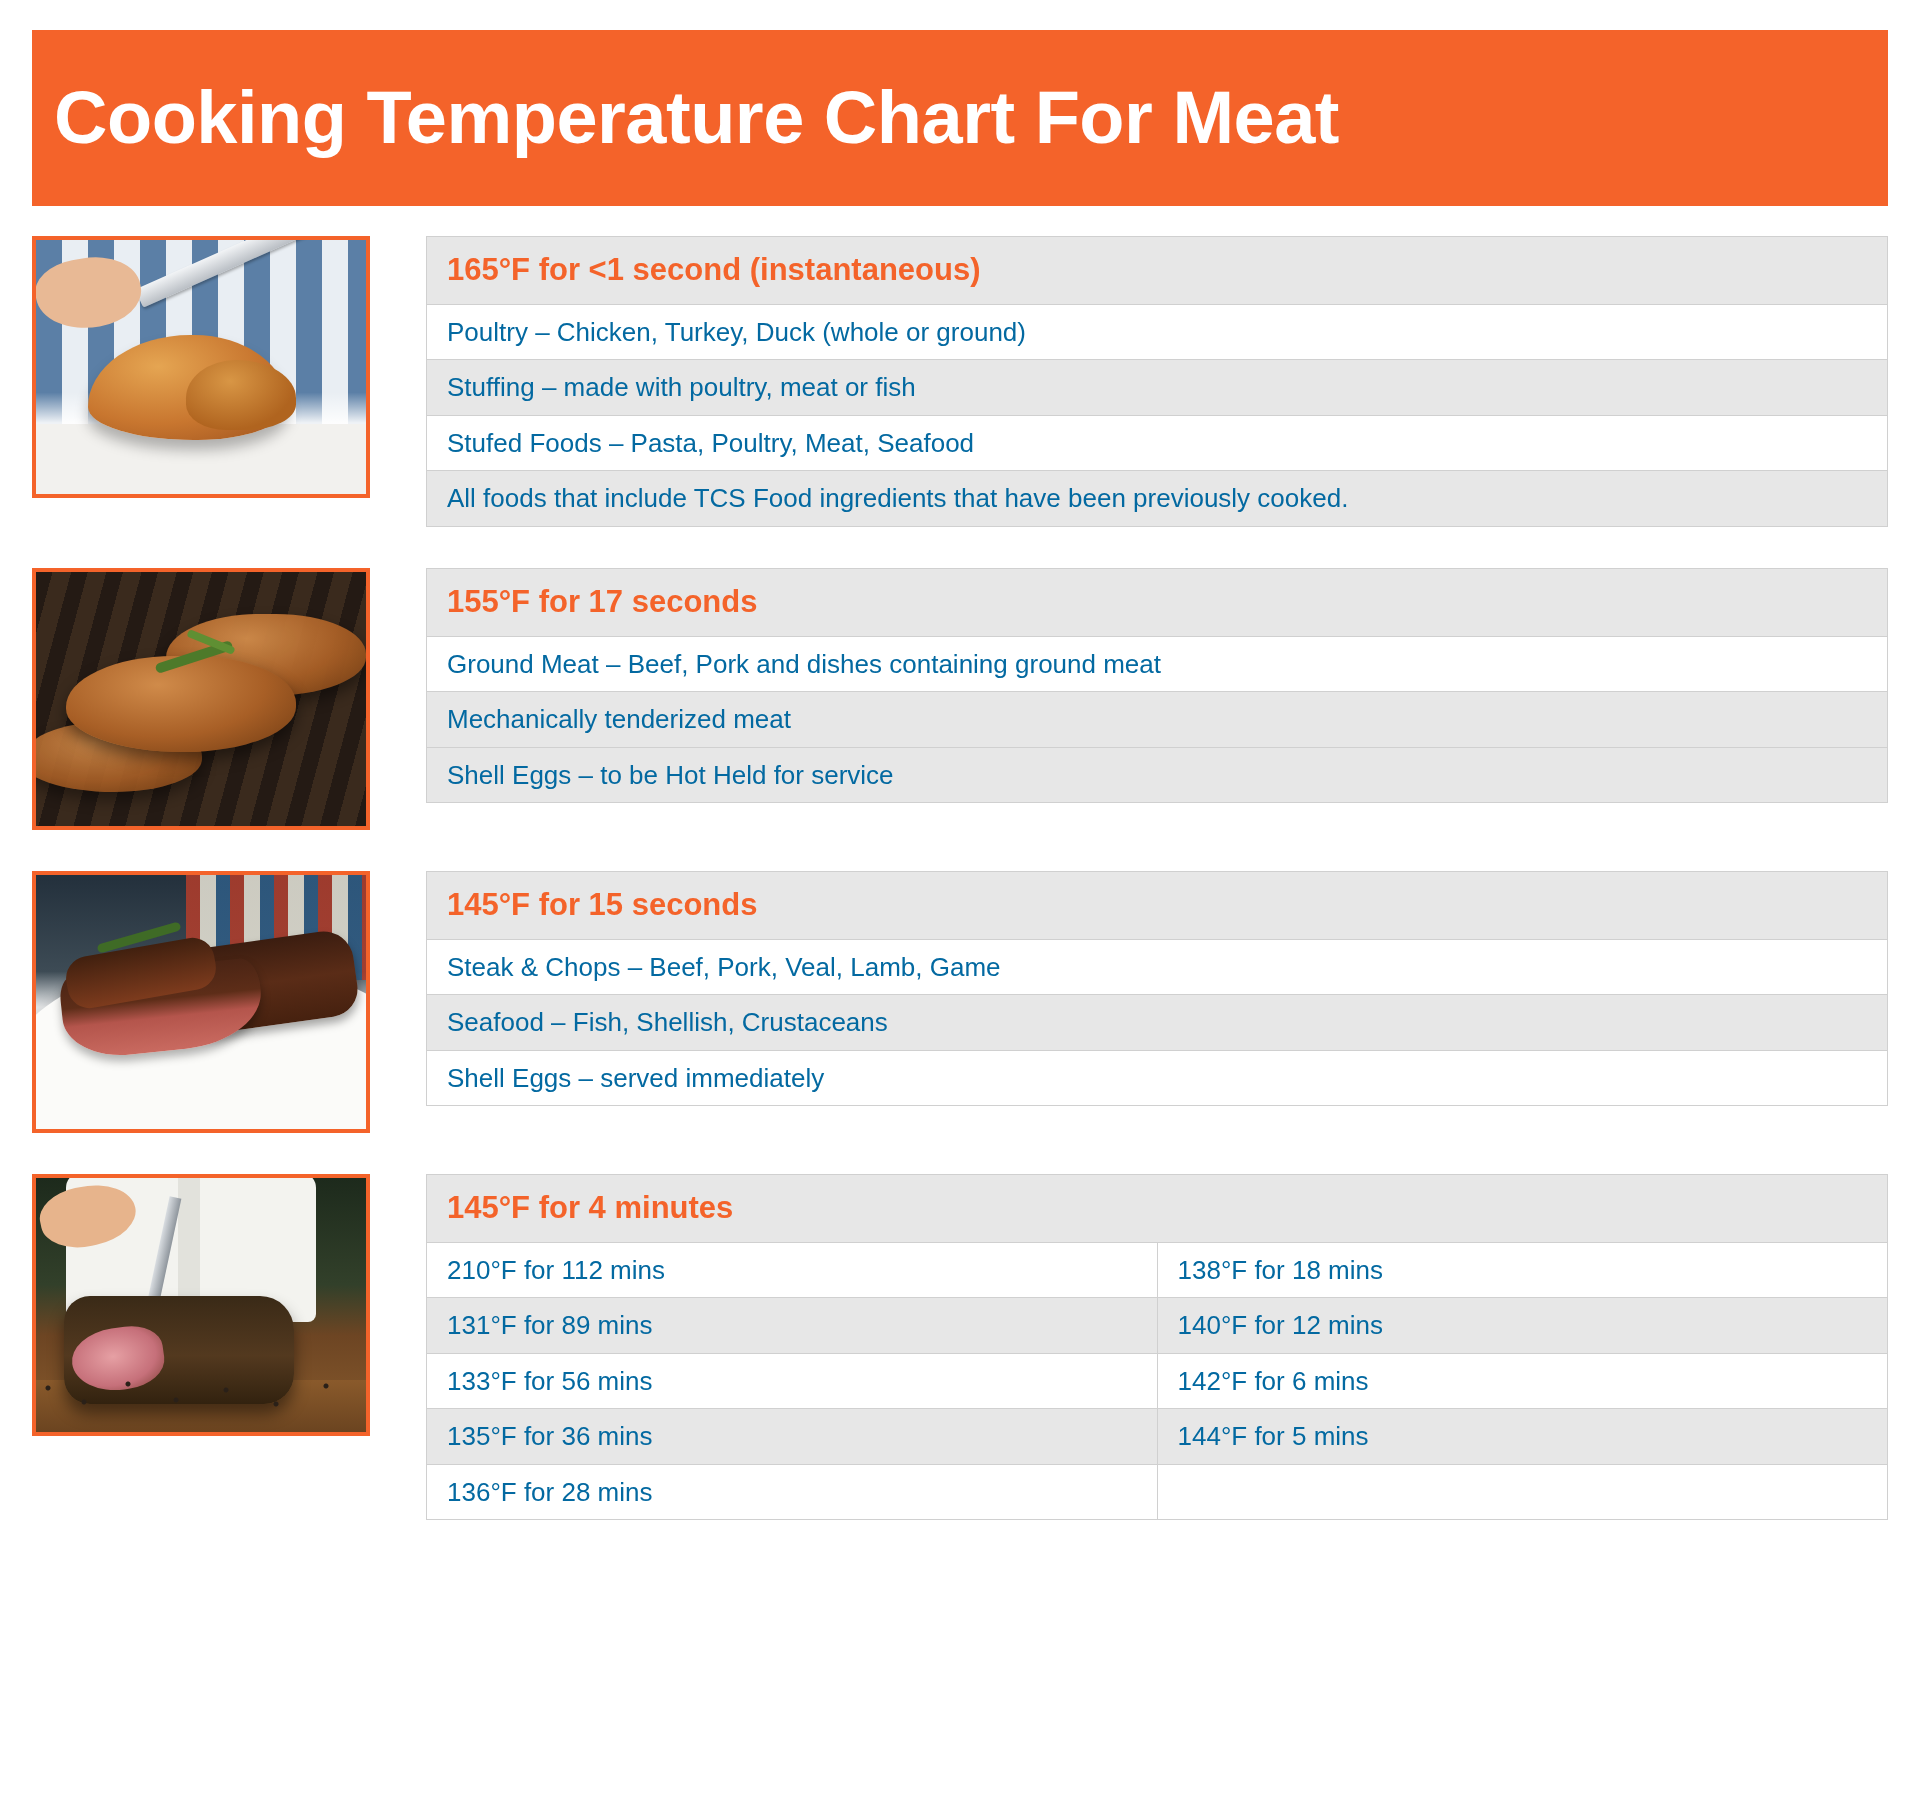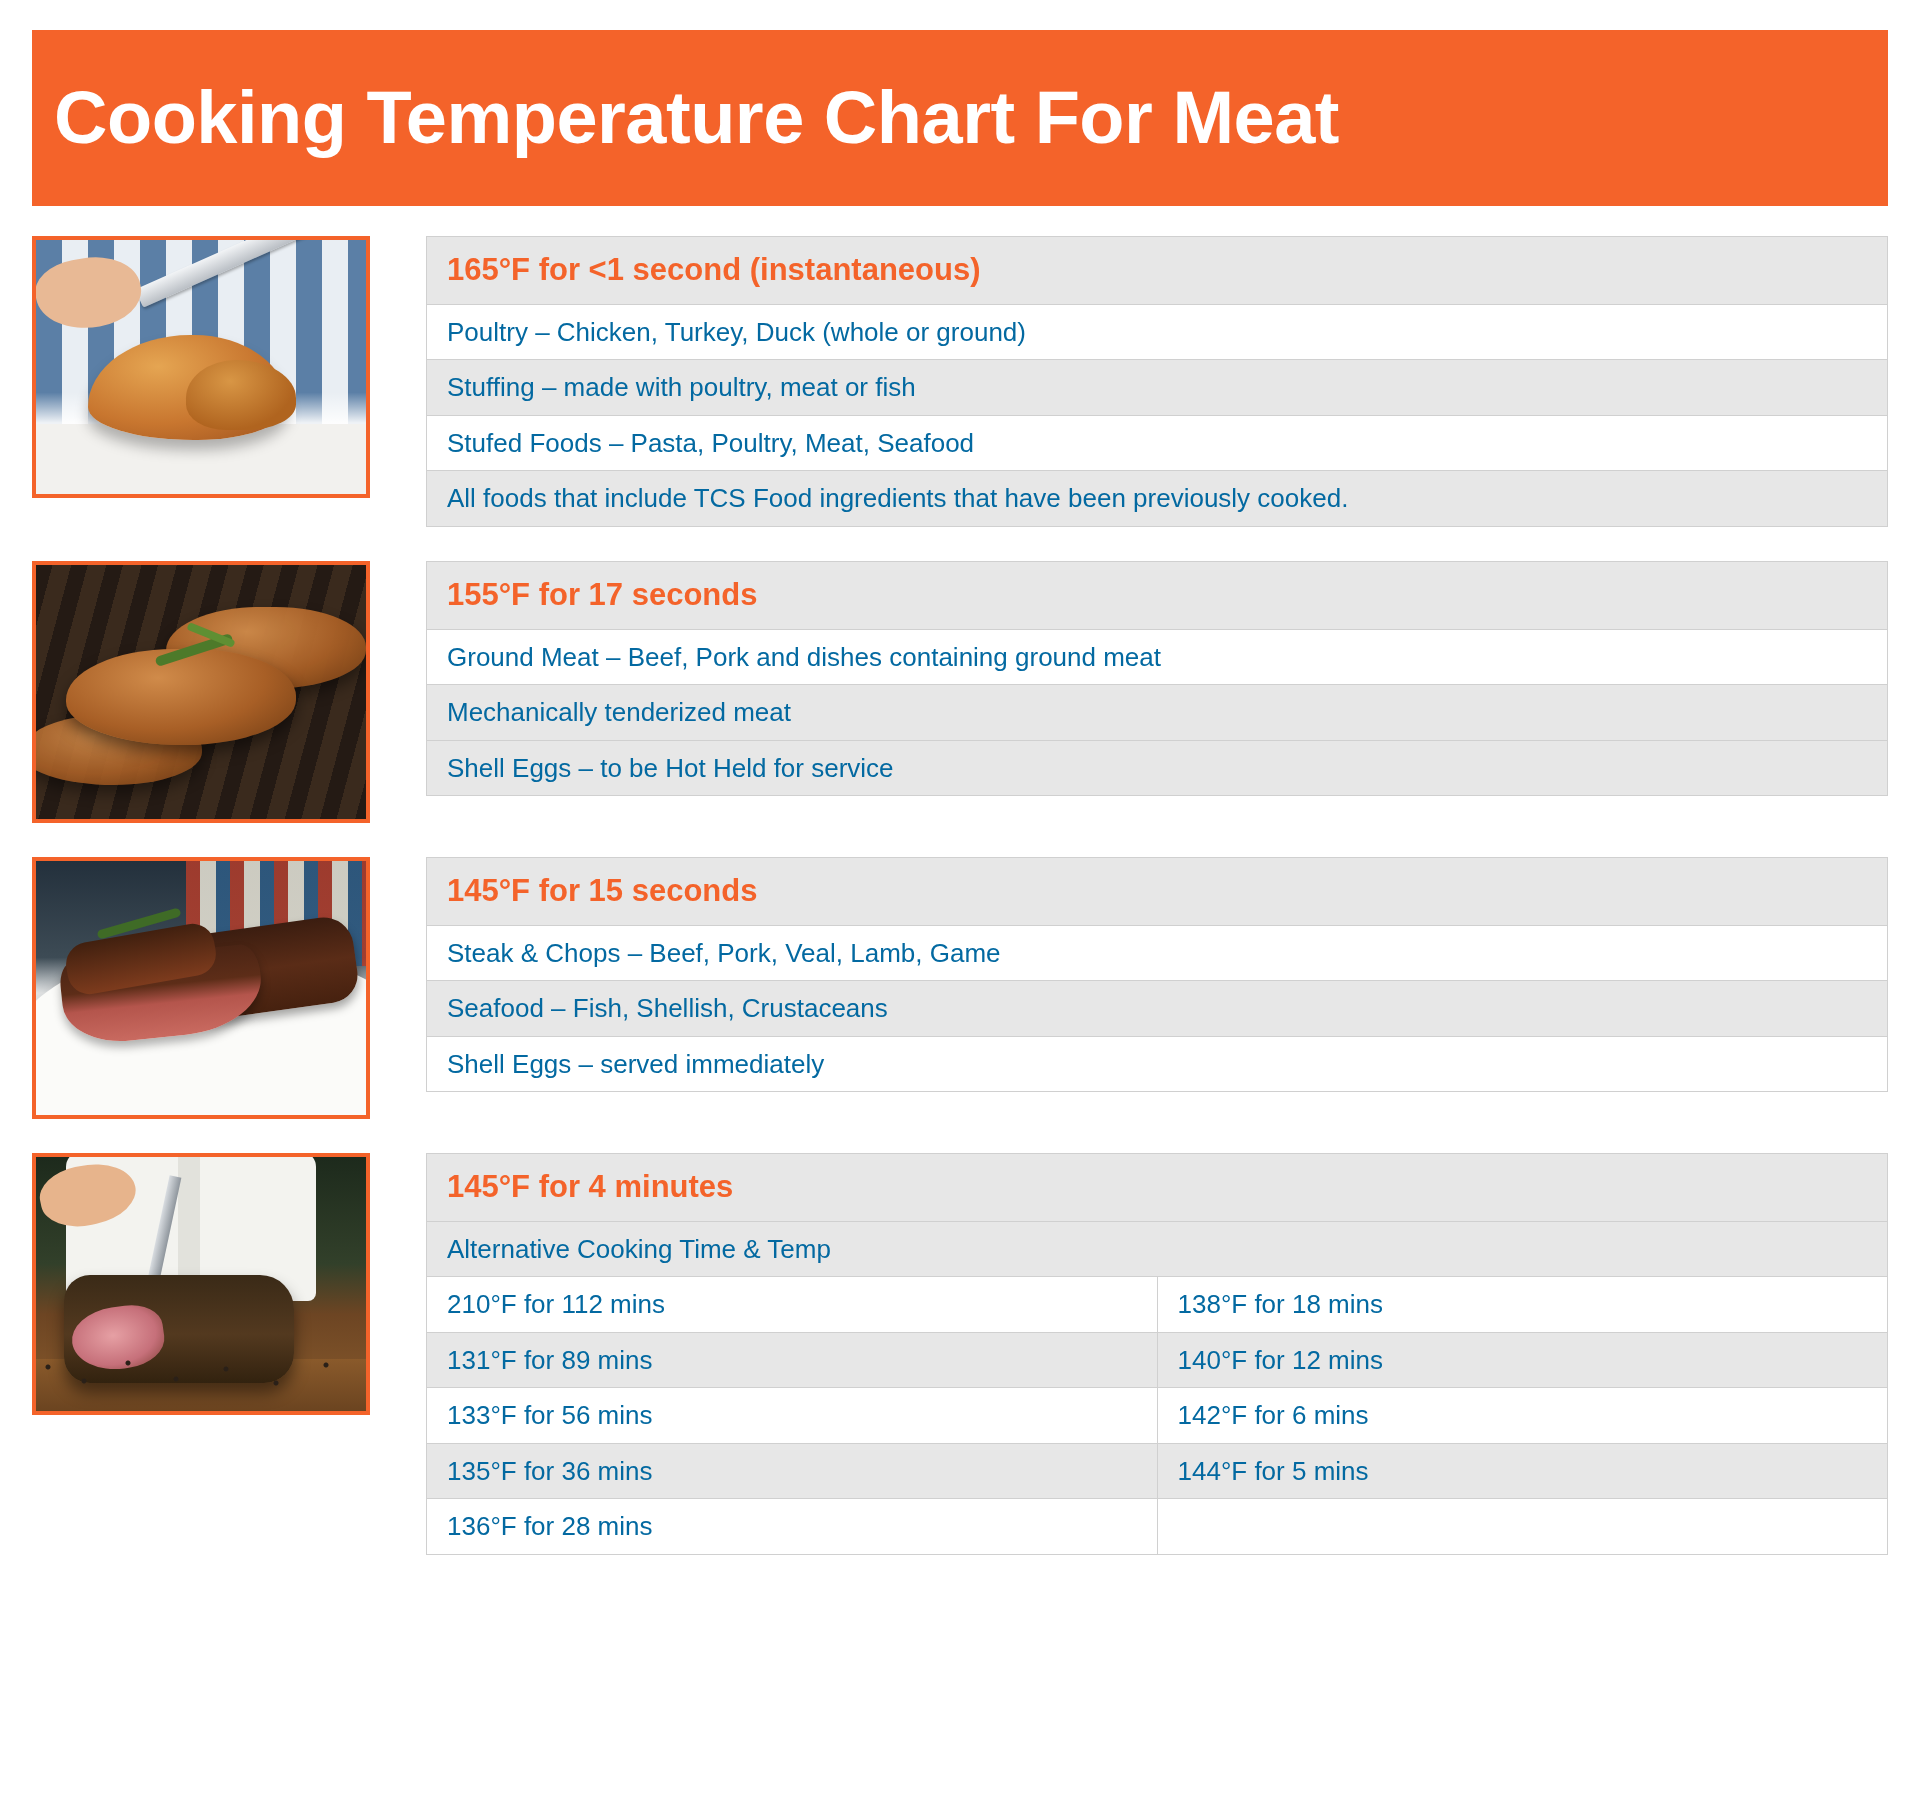--- a/index.html
+++ b/index.html
@@ -38,21 +38,21 @@
     font-weight: bold;
     letter-spacing: -0.5px;
     line-height: 1;
     white-space: nowrap;
   }
 
   
   .section {
     display: flex;
     align-items: flex-start;
-    margin: 0 32px 4px 32px;
+    margin: 0 32px 11px 32px;
     padding-top: 30px;
     justify-content: space-between;
   }
   .section.first { padding-top: 30px; }
 
   .thumb {
     width: 340px;
     flex: 0 0 340px;
     display: flex;
     justify-content: flex-start;
@@ -391,23 +391,20 @@
           <div class="pepper"></div>
         </div>
       </div>
     </div>
     <div class="table-wrap">
       <table class="temp-table">
         <tbody>
             <tr>
           <td class="header-cell" colspan="2">145°F for 4 minutes</td>
         </tr>
-        <tr class="shaded">
-          <td colspan="2" class="sub-header">Alternative Cooking Time &amp; Temp</td>
-        </tr>
         <tr>
           <td class="half">210°F for 112 mins</td>
           <td class="half">138°F for 18 mins</td>
         </tr>
         <tr class="shaded">
           <td class="half">131°F for 89 mins</td>
           <td class="half">140°F for 12 mins</td>
         </tr>
         <tr>
           <td class="half">133°F for 56 mins</td>

